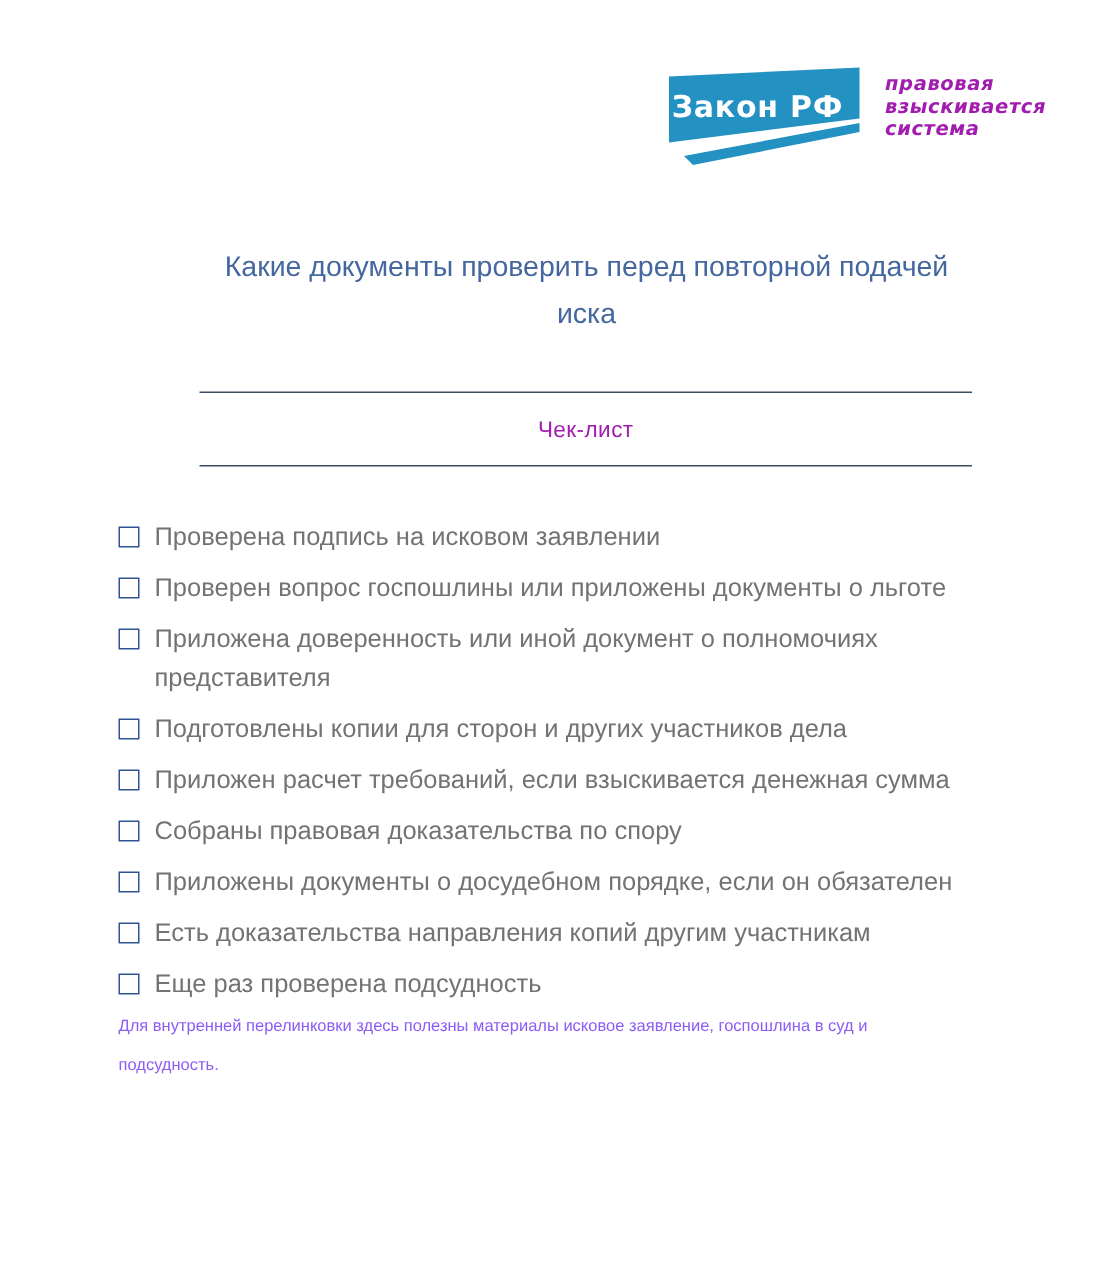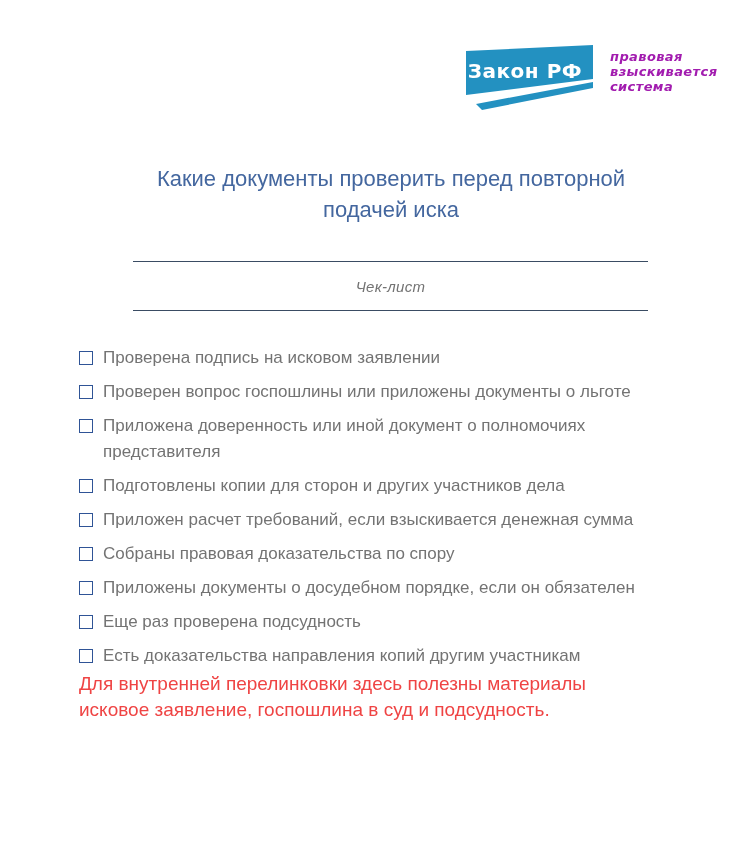--- a/index.html
+++ b/index.html
@@ -16,21 +16,20 @@
     font-family: "Liberation Sans", sans-serif;
   }
 
   
   .logo {
     position: absolute;
     top: 42px;
     left: 443px;
     display: flex;
     align-items: flex-start;
-    margin-left: 20px;
   }
   .flag { display: block; }
   .flag-main, .flag-band { fill: #2391C1; }
   .flag-text {
     fill: #ffffff;
     font-family: "DejaVu Sans", sans-serif;
     font-weight: 700;
     font-size: 20px;
     letter-spacing: 0.5px;
     text-anchor: middle;
@@ -49,43 +48,42 @@
 
   
   .title {
     position: absolute;
     top: 163px;
     left: 131px;
     width: 520px;
     margin: 0;
     text-align: center;
     color: #44679F;
-    font-size: 22px;
+    font-size: 19px;
     line-height: 31px;
     font-weight: 400;
   }
 
   
   .divider {
     position: absolute;
     top: 261px;
     left: 133px;
     width: 515px;
     height: 50px;
     box-sizing: border-box;
     border-top: 1px solid #3A4C63;
     border-bottom: 1px solid #3A4C63;
     display: flex;
     align-items: center;
     justify-content: center;
   }
   .section-label {
-    font-style: italic;
     font-size: 15px;
-    color: #737373;
+    color: #a21caf;
     letter-spacing: 0.3px;
   }
 
   
   .checklist {
     position: absolute;
     top: 345px;
     left: 79px;
     width: 586px;
     margin: 0;
@@ -111,22 +109,22 @@
     box-sizing: content-box;
   }
 
   
   .footer-note {
     position: absolute;
     top: 671px;
     left: 79px;
     width: 534px;
     margin: 0;
-    color: #ef4444;
-    font-size: 19px;
+    color: #8b5cf6;
+    font-size: 11px;
     line-height: 26px;
   }
 </style>
 </head>
 <body>
 
 <div class="page">
 
   <div class="logo">
     <svg class="flag" width="135" height="68" viewBox="0 0 135 68" aria-hidden="true">
@@ -171,23 +169,23 @@
     <li>
       <span class="checkbox"></span>
       <span>Собраны правовая доказательства по спору</span>
     </li>
     <li>
       <span class="checkbox"></span>
       <span>Приложены документы о досудебном порядке, если он обязателен</span>
     </li>
     <li>
       <span class="checkbox"></span>
-      <span>Еще раз проверена подсудность</span>
+      <span>Есть доказательства направления копий другим участникам</span>
     </li>
     <li>
       <span class="checkbox"></span>
-      <span>Есть доказательства направления копий другим участникам</span>
+      <span>Еще раз проверена подсудность</span>
     </li>
   </ul>
 
   <p class="footer-note">Для внутренней перелинковки здесь полезны материалы исковое заявление, госпошлина в суд и подсудность.</p>
 
 </div>
 
 </body></html>

